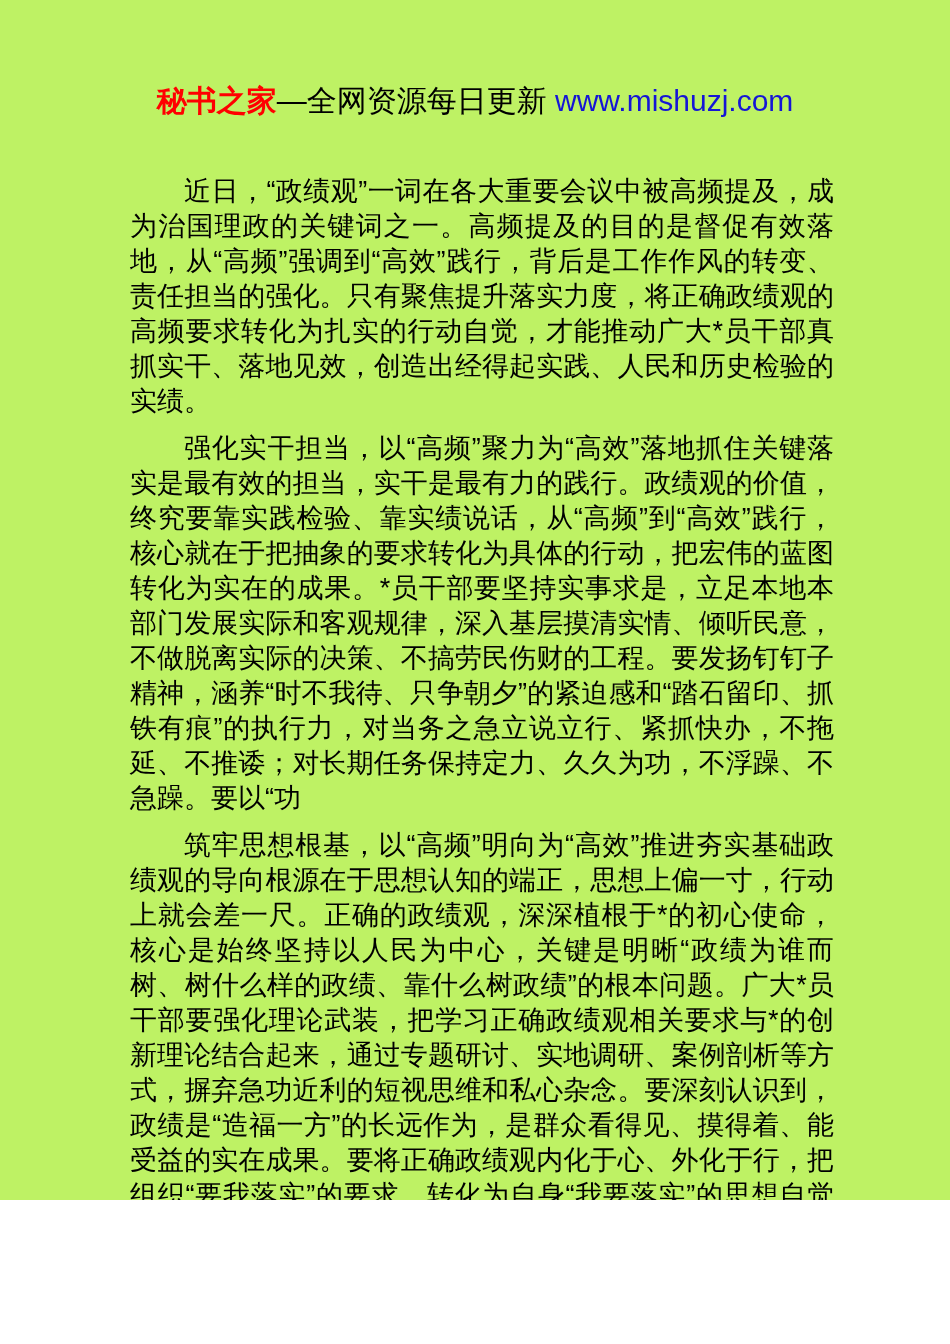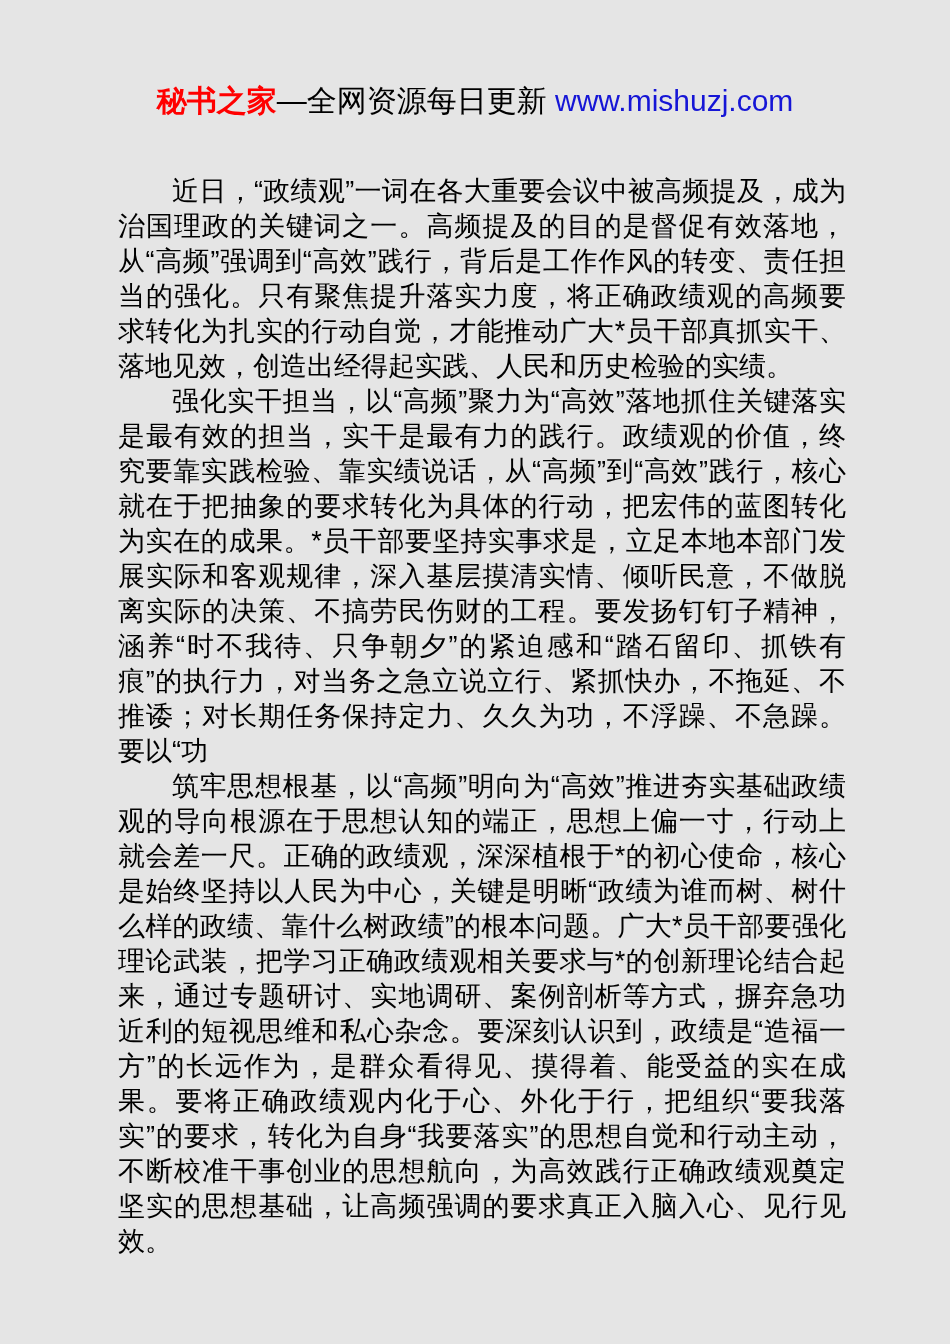--- a/index.html
+++ b/index.html
@@ -3,22 +3,22 @@
 <meta charset="utf-8">
 <style>
   html, body {
     margin: 0;
     padding: 0;
     background: #ffffff;
   }
   .page {
     position: relative;
     width: 950px;
-    height: 1344px;
-    background: #e5e5e5;
+    height: 1200px;
+    background: #bef264;
     overflow: hidden;
     font-family: "Liberation Sans", sans-serif;
     color: #000000;
   }
   .site-header {
     margin-top: 84px;
     text-align: center;
     font-size: 30px;
     line-height: 34px;
     white-space: nowrap;
@@ -30,21 +30,21 @@
     cursor: pointer;
   }
   .doc-body {
     margin: 56px 104px 0 118px;
     font-size: 27px;
     line-height: 35px;
     text-align: justify;
     letter-spacing: 0;
   }
   .doc-body p {
-    margin: 0;
+    margin: 12px;
     padding: 0;
     text-indent: 2em;
     word-break: break-all;
   }
 </style>
 </head>
 <body>
 
 <div class="page">
 

